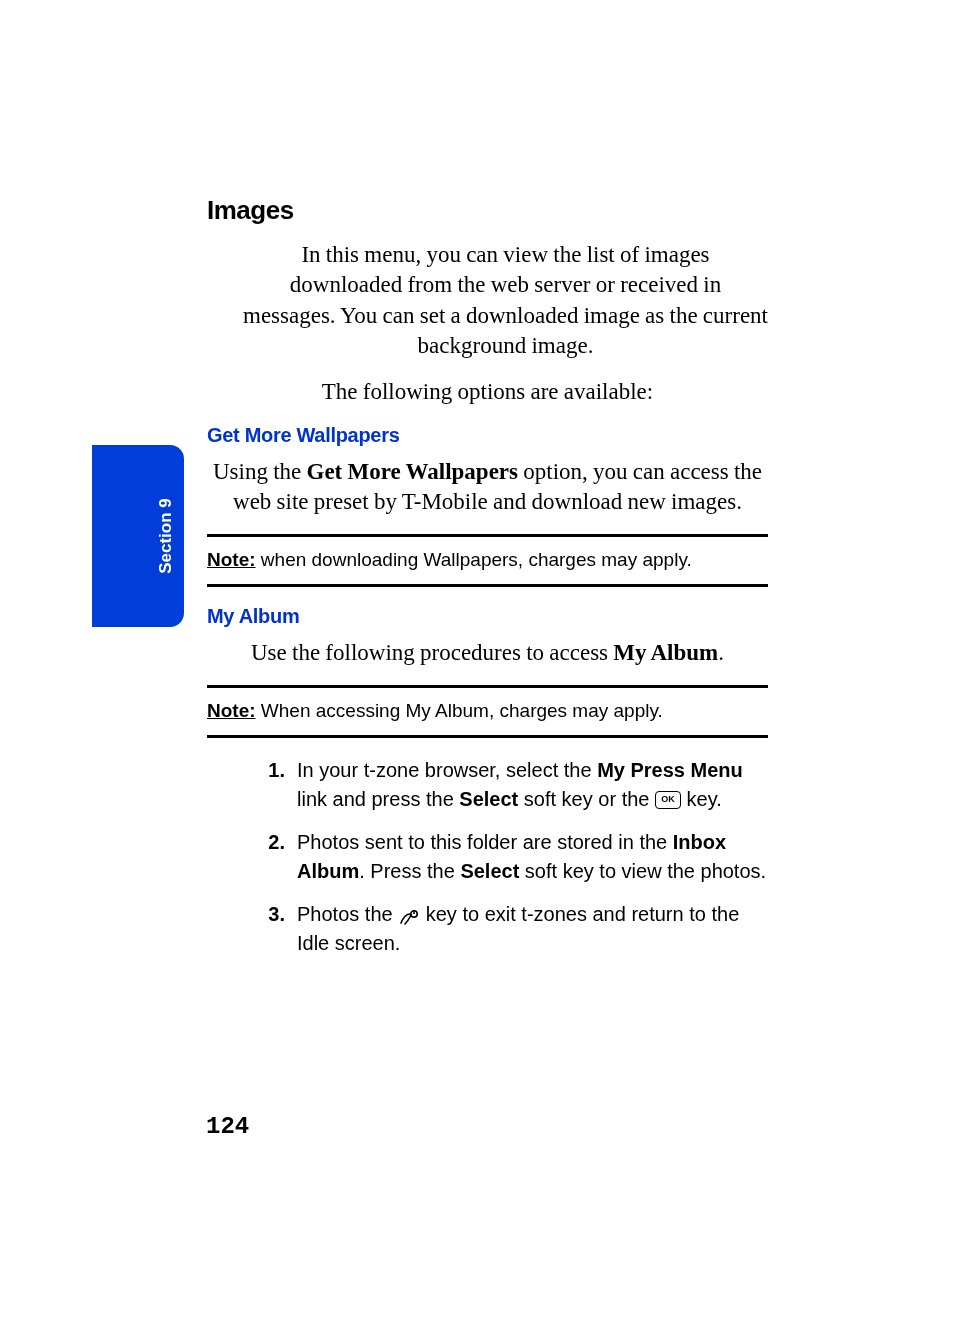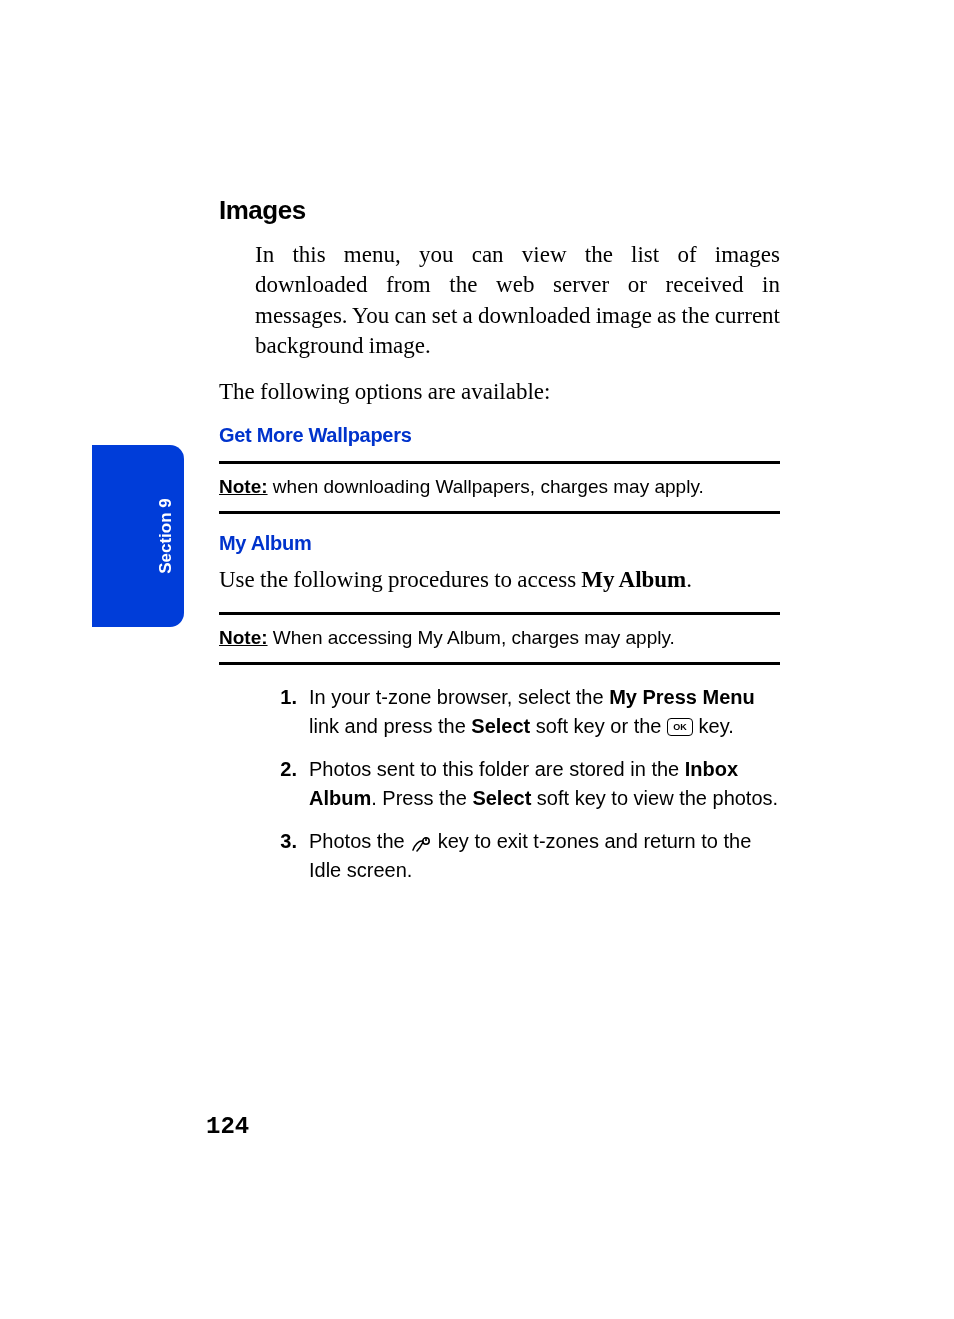--- a/index.html
+++ b/index.html
@@ -4,38 +4,38 @@
 <style>
   * { box-sizing: border-box; margin: 0; padding: 0; }
   html, body { width: 954px; height: 1319px; background: #fff; }
   body {
     font-family: Georgia, "Times New Roman", serif;
     color: #000;
     position: relative;
   }
   .content {
     position: absolute;
-    left: 219px;
+    left: 207px;
     top: 195px;
     width: 561px;
   }
   .h-images {
     font-family: "Helvetica Neue", Helvetica, Arial, sans-serif;
     font-weight: 700;
     font-size: 26px;
     letter-spacing: -0.5px;
     margin-bottom: 14px;
   }
   .body-serif {
     font-size: 23px;
     line-height: 1.32;
     word-spacing: -0.5px;
   }
   .p-tight-justify { text-align: justify; margin-left: 36px; }
-  .para { margin-bottom: 16px; }
+  .para { margin-bottom: 16px; text-align: center; }
   .sub-blue {
     font-family: "Helvetica Neue", Helvetica, Arial, sans-serif;
     font-weight: 700;
     color: #0033cc;
     font-size: 20px;
     margin-top: 6px;
     margin-bottom: 10px;
     letter-spacing: -0.3px;
   }
   .note-block {
@@ -134,20 +134,23 @@
 <div class="content">
 
   <h2 class="h-images">Images</h2>
 
   <p class="body-serif para p-tight-justify">In this menu, you can view the list of images downloaded from the web server or received in messages. You can set a downloaded image as the current background image.</p>
 
   <p class="body-serif para">The following options are available:</p>
 
   <h3 class="sub-blue">Get More Wallpapers</h3>
 
+  <p class="body-serif para">
+    <span>Using the </span><span class="bold">Get More Wallpapers</span><span> option, you can access the web site preset by T-Mobile and download new images.</span>
+  </p>
 
   <div class="note-block">
     <span class="note-label">Note:</span><span> when downloading Wallpapers, charges may apply.</span>
   </div>
 
   <h3 class="sub-blue">My Album</h3>
 
 
   <p class="body-serif para">
     <span>Use the following procedures to access </span><span class="bold">My Album</span><span>.</span>

